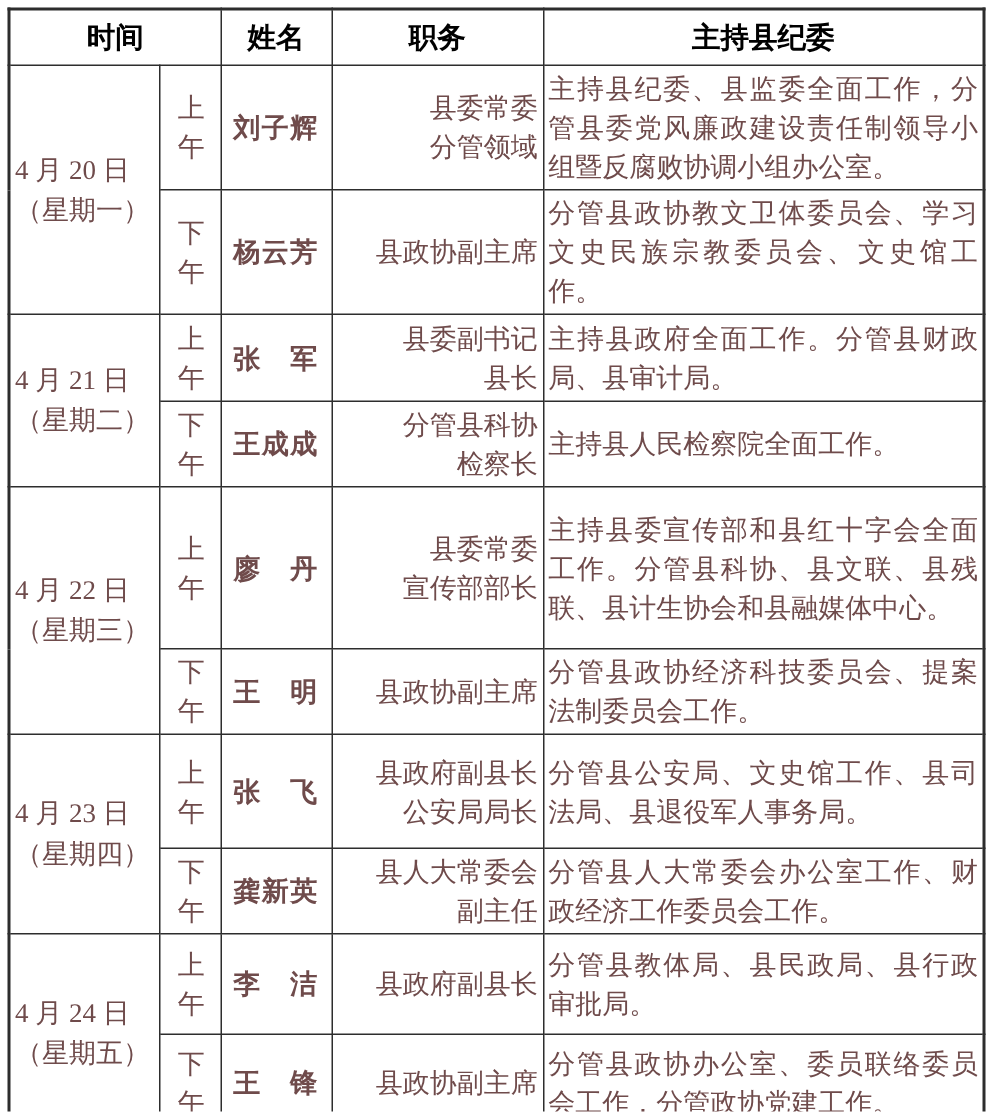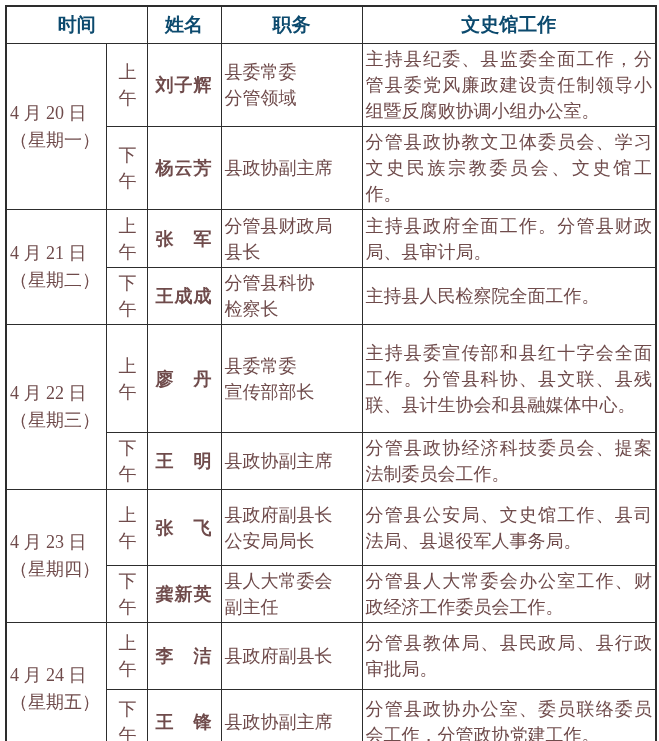--- a/index.html
+++ b/index.html
@@ -11,50 +11,50 @@
   table.schedule{
     border-collapse:collapse;table-layout:fixed;width:650px;
     border:2px solid #2d2d2d;
   }
   .schedule td,.schedule th{
     border:1px solid #2d2d2d;vertical-align:middle;
     padding:2px 3px;overflow:hidden;
   }
   .schedule th{
     font-family:"Liberation Sans",sans-serif;
-    font-size:19px;font-weight:bold;color:#0c4a6e;
+    font-size:19px;font-weight:bold;color:#000000;
     text-align:center;padding:5px 2px;
   }
   .schedule td{color:#6f4b4b;font-size:18px;}
   .date-cell{text-align:left;font-size:17px;line-height:27px;}
   .ampm-cell{text-align:center;}
   .ampm-inner{width:20px;margin:0 auto;line-height:26px;word-break:break-all;text-align:right;}
   .name-cell{text-align:center;letter-spacing:1px;font-weight:bold;}
-  .pos-cell{text-align:left;line-height:26px;}
+  .pos-cell{text-align:right;line-height:26px;}
   .duty-cell{text-align:justify;line-height:26px;padding:4px 9px;}
 </style>
 </head>
 <body>
 
 <div class="page">
 <table class="schedule">
   <colgroup>
     <col style="width:100px">
         <col style="width:41px">
         <col style="width:74px">
         <col style="width:141px">
         <col style="width:294px">
   </colgroup>
 
   <tbody>
         <tr style="height:35px">
     <th colspan="2">时间</th>
     <th>姓名</th>
     <th>职务</th>
-    <th>文史馆工作</th>
+    <th>主持县纪委</th>
   </tr>
 
   <tr style="height:80px">
     <td class="date-cell" rowspan="2">
       <div>4 月 20 日</div>
       <div>（星期一）</div>
     </td>
     <td class="ampm-cell">
             <div class="ampm-inner">上午</div>
           </td>
@@ -80,21 +80,21 @@
   <tr style="height:58px">
     <td class="date-cell" rowspan="2">
       <div>4 月 21 日</div>
       <div>（星期二）</div>
     </td>
     <td class="ampm-cell">
             <div class="ampm-inner">上午</div>
           </td>
     <td class="name-cell"><span>张　军</span></td>
     <td class="pos-cell">
-      <div>分管县财政局</div>
+      <div>县委副书记</div>
       <div>县长</div>
     </td>
     <td class="duty-cell"><span>主持县政府全面工作。分管县财政局、县审计局。</span></td>
   </tr>
   <tr style="height:54px">
     <td class="ampm-cell">
             <div class="ampm-inner">下午</div>
           </td>
     <td class="name-cell"><span>王成成</span></td>
     <td class="pos-cell">

